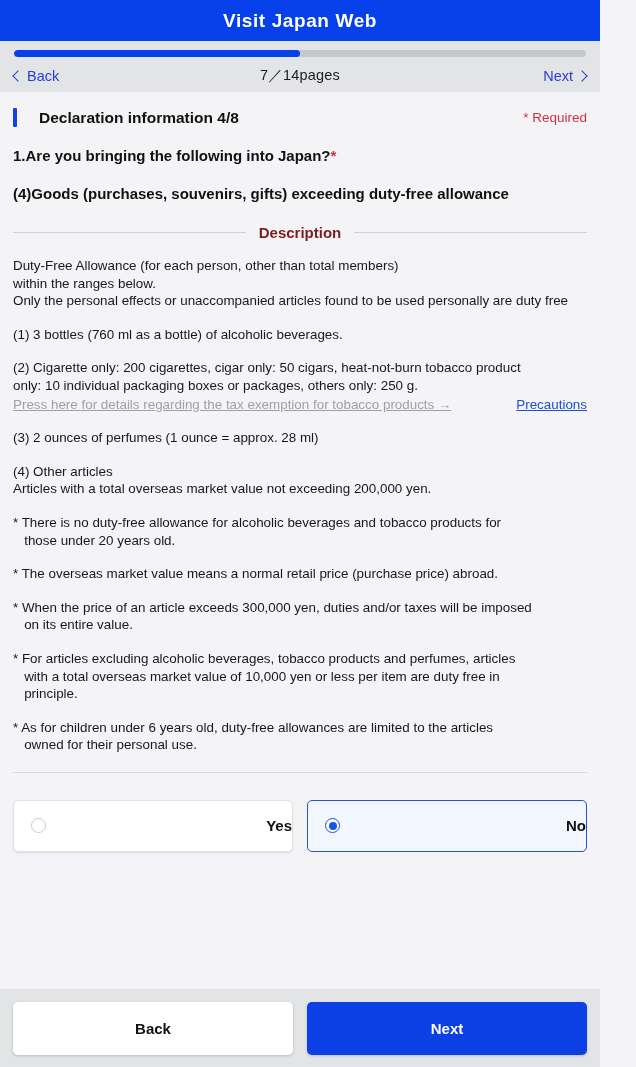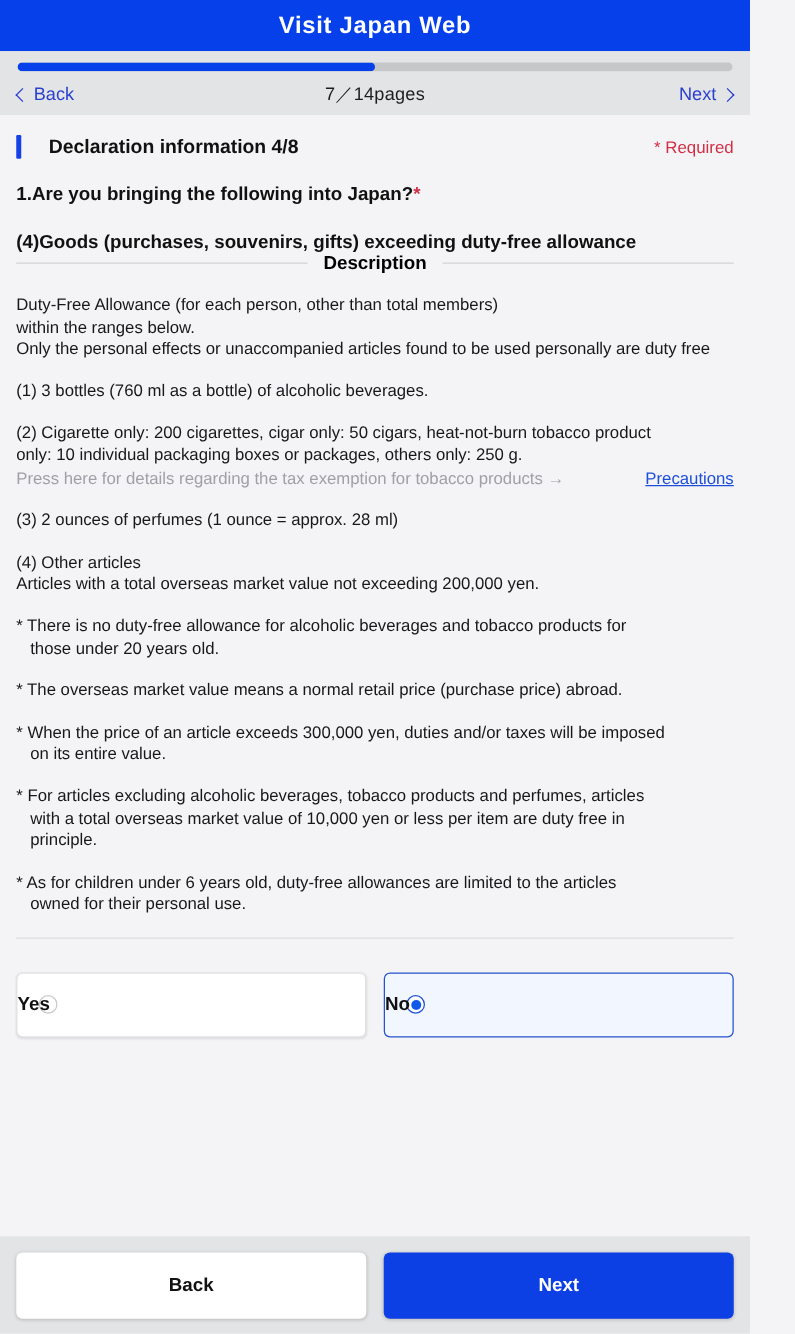--- a/index.html
+++ b/index.html
@@ -134,21 +134,22 @@
     font-size: 15px;
     font-weight: bold;
     color: #111;
     margin-top: 21px;
   }
 
   .divider-label {
     display: flex;
     align-items: center;
     gap: 13px;
-    color: #000000;
+    margin-top: 22px;
+    color: #7f1d1d;
     font-size: 15px;
     font-weight: bold;
   }
   .divider-label::before,
   .divider-label::after {
     content: "";
     flex: 1 1 auto;
     height: 1px;
     background: #d2d2d6;
   }
@@ -166,20 +167,21 @@
   .note-row {
     display: flex;
     align-items: baseline;
     justify-content: space-between;
     gap: 10px;
     margin-top: 1px;
   }
   .note-muted {
     color: #a0a0a6;
     font-size: 13.4px;
+    text-decoration: underline;
   }
   .note-link {
     color: #1d4ed8;
     font-size: 13.4px;
     text-decoration: underline;
     cursor: pointer;
     white-space: nowrap;
   }
 
   
@@ -227,21 +229,21 @@
   .choice.selected .radio::after {
     content: "";
     width: 8px;
     height: 8px;
     border-radius: 50%;
     background: #0f5ae8;
   }
   .choice-label {
     position: absolute;
     left: 0; right: 0;
-    text-align: left;
+    text-align: right;
     font-size: 15px;
     font-weight: bold;
     color: #111;
     pointer-events: none;
   }
 
   
   .footer {
     flex: 0 0 auto;
     height: 78px;

